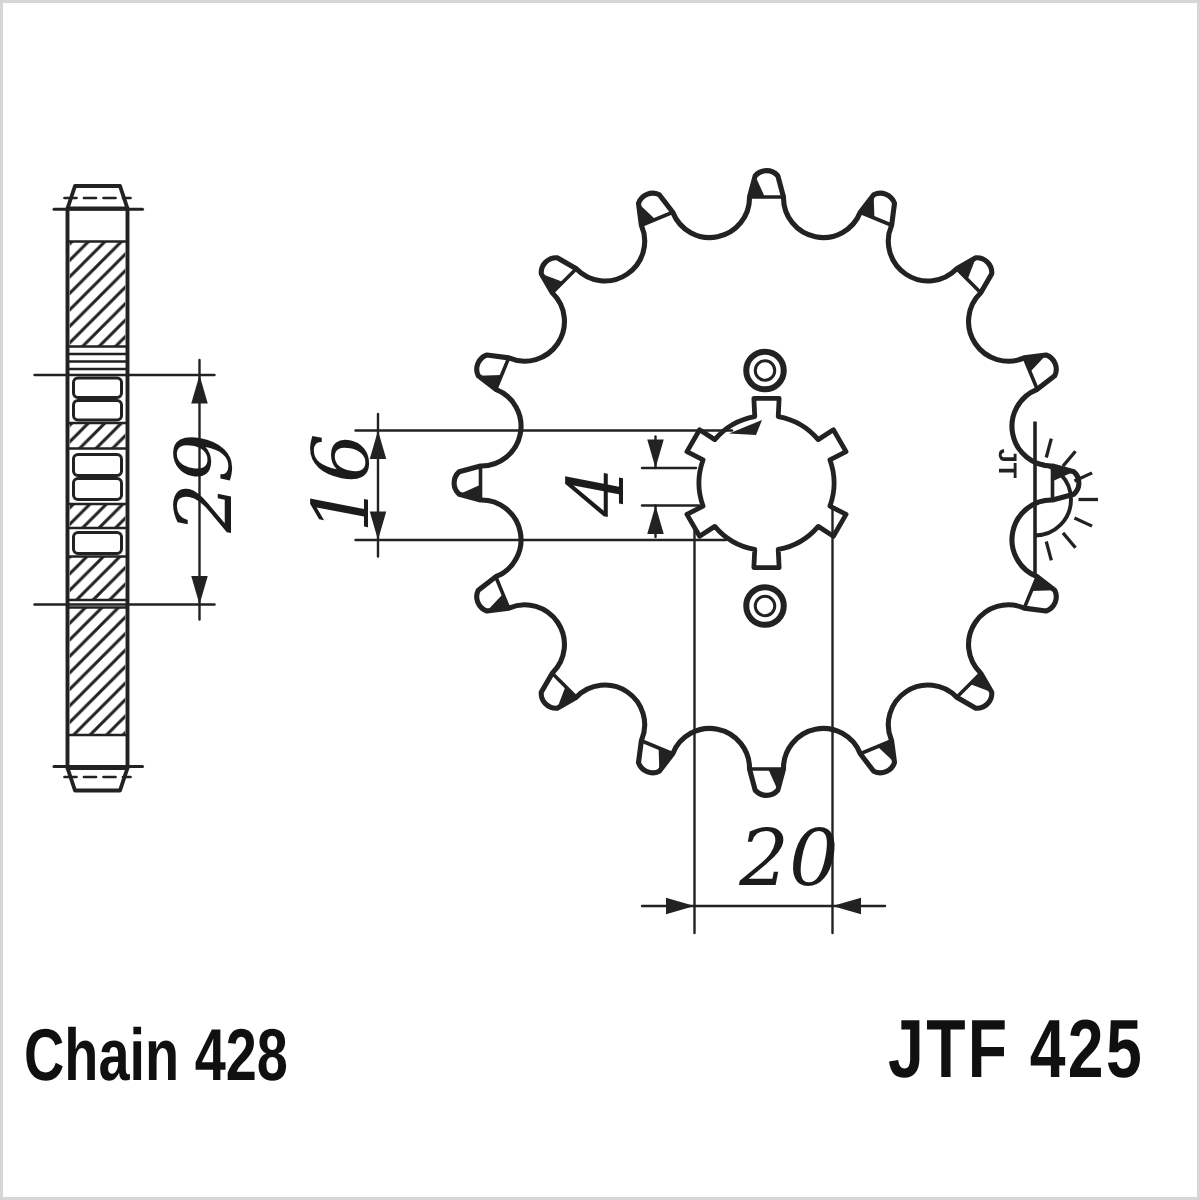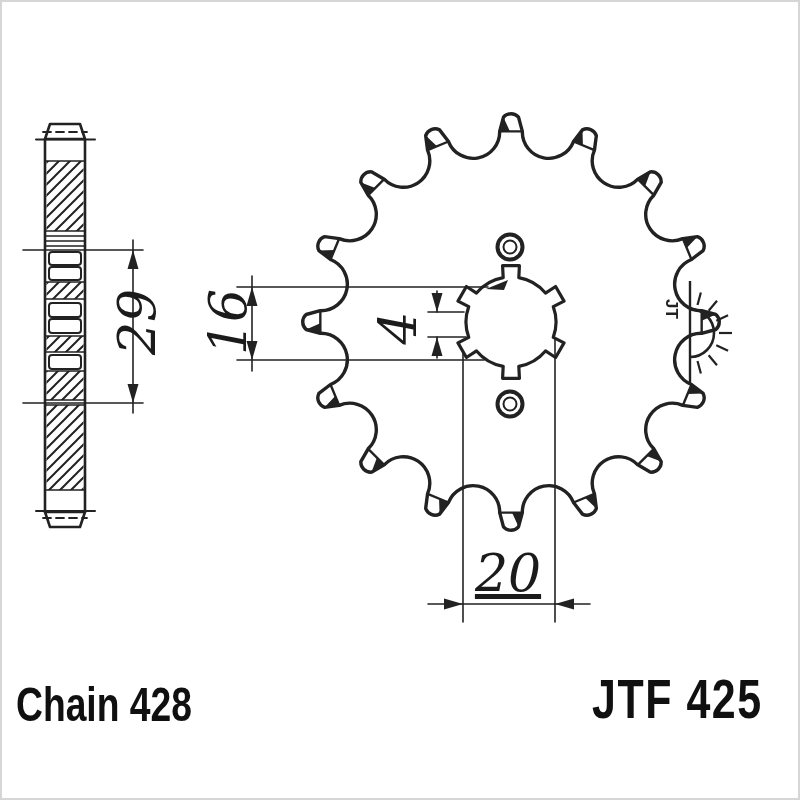--- a/index.html
+++ b/index.html
@@ -11,21 +11,21 @@
        font-family:"DejaVu Serif",serif;font-style:italic;font-size:52px;
        color:#1b1b1b;white-space:nowrap;pointer-events:none;}
   .rot{transform:rotate(-90deg);}
   .bold-label{position:absolute;line-height:1;font-weight:bold;color:#101010;
        font-family:"Liberation Sans",sans-serif;white-space:nowrap;transform-origin:0 0;}
   #chain-label{left:16px;top:680px;font-size:49px;transform:scaleX(0.76);}
   #jtf-label{left:592px;top:672px;font-size:55px;letter-spacing:2px;transform:scaleX(0.78);}
   #dim-29{left:137px;top:322px;}
   #dim-16{left:228px;top:322px;}
   #dim-4{left:398px;top:328px;}
-  #dim-20{left:508px;top:573px;text-decoration:underline;}
+  #dim-20{left:526px;top:573px;}
 </style>
 </head>
 <body>
 
 <div class="page">
   <svg id="dwg" class="dwg" width="800" height="800" viewBox="0 0 800 800">
       <defs>
         <pattern id="h" width="11" height="11" patternUnits="userSpaceOnUse">
           <path d="M0,11 L11,0 M-2.75,2.75 L2.75,-2.75 M8.25,13.75 L13.75,8.25" stroke="#222222" stroke-width="2"></path>
         </pattern>

